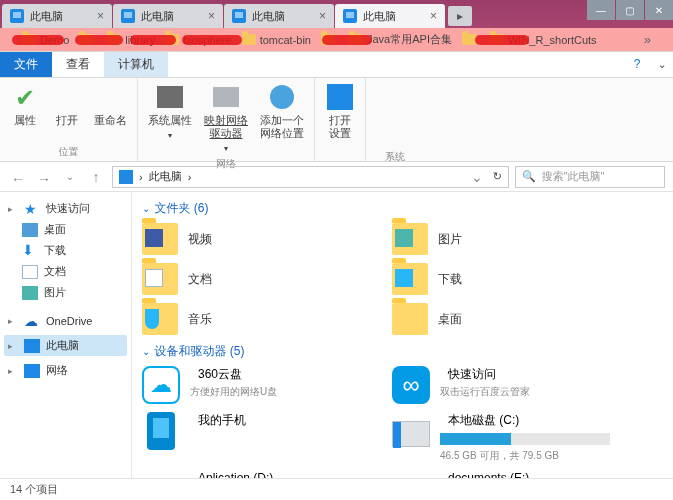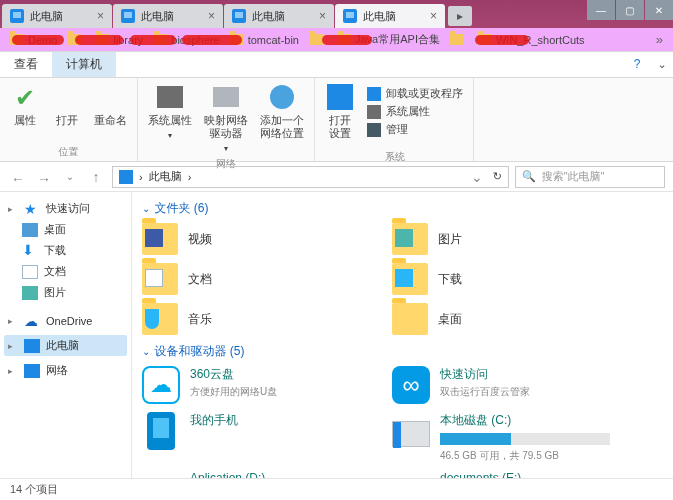--- a/index.html
+++ b/index.html
@@ -10,21 +10,21 @@
   .tab { height: 24px; display: flex; align-items: center; padding: 0 8px; font-size: 11px; color: #333; background: #d7d9dd; margin-right: 1px; border-radius: 3px 3px 0 0; min-width: 110px; position: relative; }
   .tab.active { background: #f4f4f6; }
   .tab .ico { width: 14px; height: 14px; background: #1e88e5; margin-right: 6px; border-radius: 2px; display: inline-block; position: relative; }
   .tab .ico::after{content:"";position:absolute;left:3px;top:3px;width:8px;height:6px;background:#90caf9;}
   .tab .close { margin-left: auto; color: #666; font-size: 12px; }
   .newtab { width: 24px; height: 20px; background: #cfd3d8; color:#555; text-align:center; line-height:20px; border-radius:2px; margin:0 6px 2px 2px;}
   .winbtns { margin-left:auto; display:flex; height:20px; align-self:flex-start;}
   .winbtn { width:28px; height:20px; background:#8d9aa6; color:#fff; font-size:10px; display:flex; align-items:center; justify-content:center; margin-left:1px;}
 
   
-  .folderbar { height: 24px; background: #f0abfc; display:flex; align-items:center; padding:0 10px; font-size:11px; color:#444; gap:10px; position:relative; border-bottom:1px solid #d9d9d9;}
+  .folderbar { height: 24px; background: #fca5a5; display:flex; align-items:center; padding:0 22px; font-size:11px; color:#444; gap:10px; position:relative; border-bottom:1px solid #d9d9d9;}
   .folderbar .item { display:flex; align-items:center; gap:4px; white-space:nowrap; }
   .folderbar .fico { width:14px; height:11px; background:#f7c75e; border-radius:1px; display:inline-block; position:relative;}
   .folderbar .fico::before{content:"";position:absolute;top:-3px;left:0;width:6px;height:3px;background:#f7c75e;border-radius:1px 1px 0 0;}
   .redstrike{position:absolute;height:10px;border-radius:5px;background:rgba(230,20,20,.85);z-index:2;top:7px;}
   .rs1{left:12px;width:52px;} .rs2{left:75px;width:48px;} .rs3{left:130px;width:46px;} .rs4{left:182px;width:60px;} .rs5{left:322px;width:50px;} .rs6{left:475px;width:54px;}
   .morechv{margin-left:auto;color:#666;font-size:13px;}
 
   
   .ribbontabs { height: 26px; background:#fff; display:flex; align-items:flex-end; border-bottom:1px solid #d9d9d9;}
   .rtab { padding:0 14px; height:26px; line-height:26px; font-size:12px; color:#333;}
@@ -87,21 +87,21 @@
 
   .ditem{display:flex;gap:10px;}
   .dicon{width:38px;height:38px;display:flex;align-items:center;justify-content:center;}
   .cloud1{width:38px;height:38px;border:2px solid #00aced;border-radius:8px;color:#00aced;font-size:22px;display:flex;align-items:center;justify-content:center;}
   .cloud2{width:38px;height:38px;background:#039be5;border-radius:8px;color:#fff;font-size:24px;display:flex;align-items:center;justify-content:center;}
   .phone{width:28px;height:38px;background:#0288d1;border-radius:4px;position:relative;}
   .phone::after{content:"";position:absolute;left:6px;top:6px;width:16px;height:20px;background:#4fc3f7;}
   .drive{width:38px;height:26px;background:#dfe3e6;border:1px solid #b9bfc4;position:relative;margin-top:6px;}
   .drive::before{content:"";position:absolute;left:0;top:0;width:8px;height:26px;background:#1e88e5;}
   .dtext{display:flex;flex-direction:column;gap:2px;font-size:11px;}
-  .dtext .t1{font-size:12px;color:#0f766e;}
+  .dtext .t1{font-size:12px;color:#000000;margin-left:8px;}
   .dtext .t2{font-size:10px;color:#888;}
   .dbar{width:170px;height:12px;background:#e6e6e6;margin:2px 0;}
   .dbar .fill{height:100%;background:#26a0da;}
 
   .status { height:22px; border-top:1px solid #e3e3e3; font-size:11px; color:#555; padding:0 10px; display:flex; align-items:center;}
 </style>
 </head>
 <body>
 
 <div class="titlebar">
@@ -173,20 +173,21 @@
       <span></span>
     </div>
   <div class="item">
       <span class="fico"></span>
       <span>WIN_R_shortCuts</span>
     </div>
   <span class="morechv">»</span>
 </div>
 
 <div class="ribbontabs">
+  <div class="rtab file">文件</div>
   <div class="rtab">查看</div>
   <div class="rtab active">计算机</div>
   <div class="rtab help">?</div>
   <div class="rtab collapse">⌄</div>
 </div>
 
 <div class="ribbon">
   <div class="rgroup">
     <div class="rrow">
       <div class="rbtn">
@@ -210,21 +211,21 @@
           <div class="ricon">
             <div style="width:26px;height:22px;background:#6d6d6d;"></div>
           </div>
           <span>系统属性</span>
           <span style="font-size:8px;">▾</span>
         </div>
       <div class="rbtn">
           <div class="ricon">
             <div style="width:26px;height:20px;background:#b0b6bb;"></div>
           </div>
-          <span style="white-space:pre;">映射网络
+          <span style="white-space:pre;text-decoration:underline;">映射网络
 驱动器</span>
           <span style="font-size:8px;">▾</span>
         </div>
       <div class="rbtn">
           <div class="ricon">
             <div style="width:24px;height:24px;border-radius:50%;background:#4aa3df;"></div>
           </div>
           <span style="white-space:pre;">添加一个
 网络位置</span>
         </div>
@@ -232,34 +233,20 @@
     <div class="glabel">网络</div>
   </div>
   <div class="rgroup" style="flex-direction:row;gap:12px;align-items:flex-start;">
     <div class="rbtn">
         <div class="ricon">
           <div style="width:26px;height:26px;background:#1e88e5;"></div>
         </div>
         <span style="white-space:pre;">打开
 设置</span>
       </div>
-    <div class="rlist">
-      <div class="li">
-          <span class="sq"></span>
-          <span>卸载或更改程序</span>
-        </div>
-      <div class="li">
-          <span class="sq" style="background:#6d6d6d;"></span>
-          <span>系统属性</span>
-        </div>
-      <div class="li">
-          <span class="sq" style="background:#455a64;"></span>
-          <span>管理</span>
-        </div>
-    </div>
     <div class="glabel" style="position:absolute;margin-top:66px;margin-left:60px;">系统</div>
   </div>
 </div>
 
 <div class="navrow">
   <div class="navarrow">←</div>
   <div class="navarrow">→</div>
   <div class="navarrow" style="font-size:10px;">⌄</div>
   <div class="navarrow">↑</div>
   <div class="addr">

